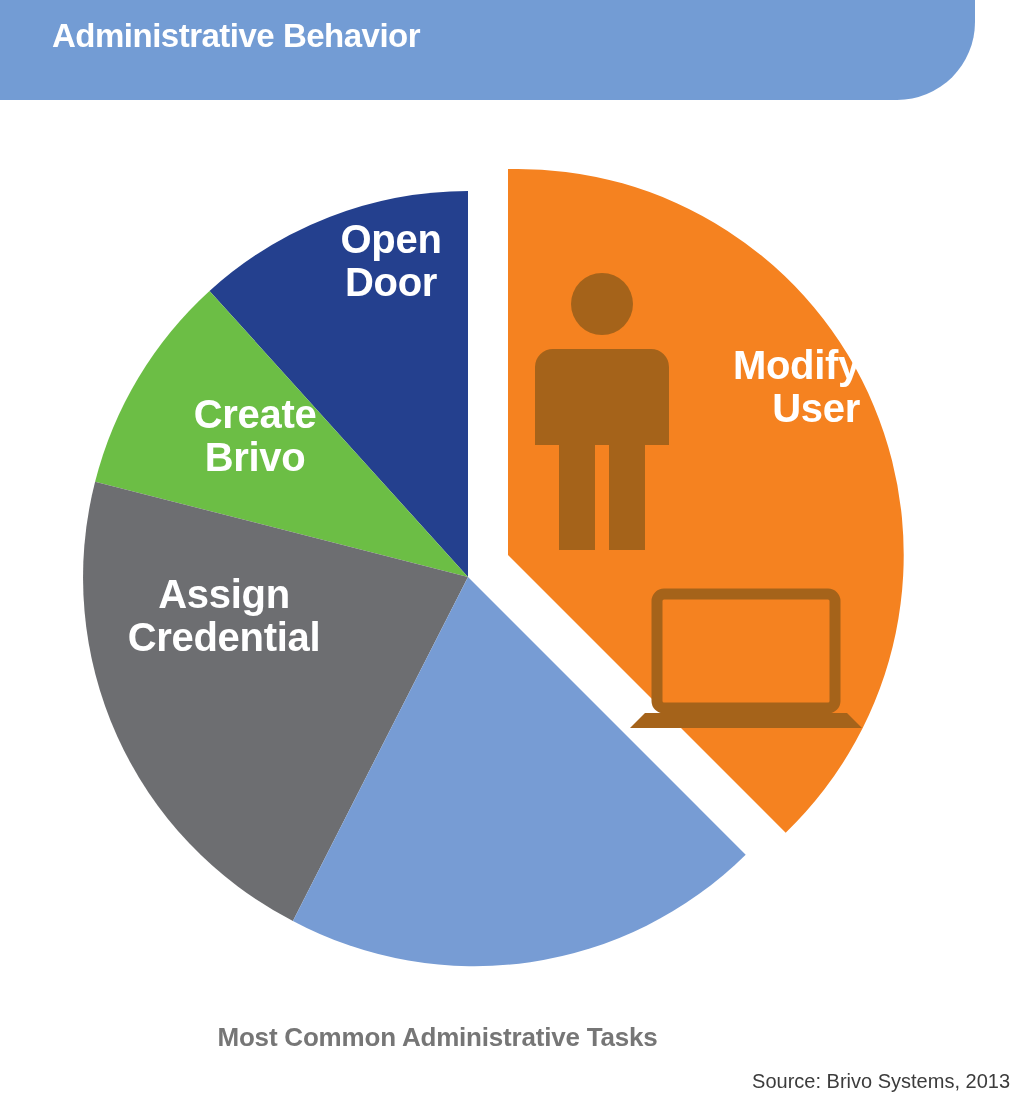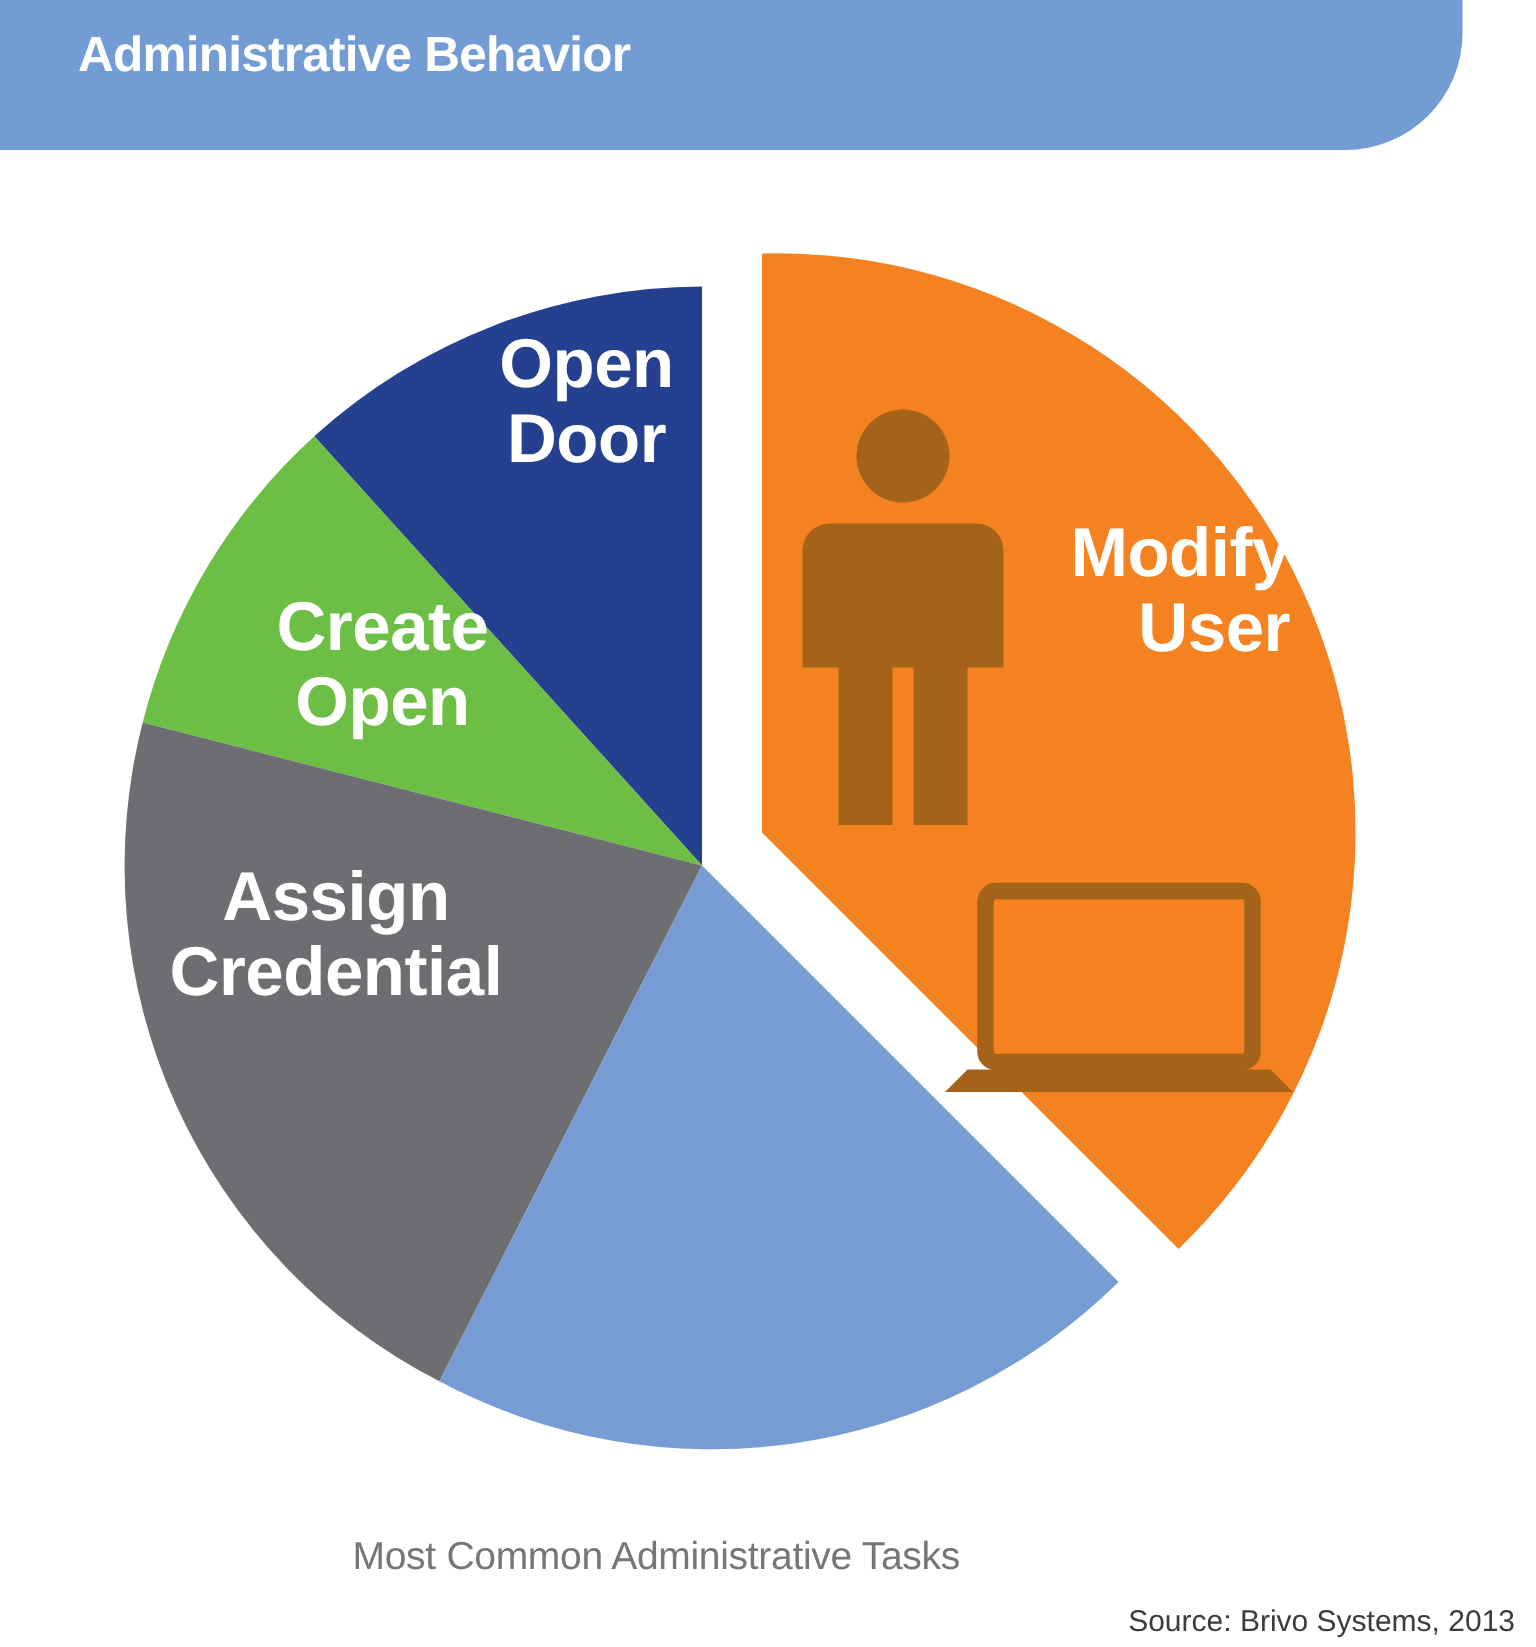--- a/index.html
+++ b/index.html
@@ -53,42 +53,42 @@
     width: 1024px;
     height: 910px;
     display: block;
   }
 
   
   .slice-label {
     position: absolute;
     color: #ffffff;
     font-weight: bold;
-    font-size: 46px;
+    font-size: 40px;
     line-height: 1.08;
     text-align: center;
     white-space: pre-line;
     letter-spacing: -0.3px;
     pointer-events: none;
   }
   #label-open-door   { left: 296px; top: 118px;  width: 190px; }
   #label-create-user { left: 140px; top: 293px;  width: 230px; }
   #label-assign-cred { left: 74px;  top: 473px;  width: 300px; }
   #label-add-group   { left: 300px; top: 650px;  width: 320px; }
   #label-modify-user { left: 640px; top: 244px;  width: 220px; text-align: right;}
 
   
   #chart-caption {
     position: absolute;
     left: 0;
     top: 1022px;
     width: 875px;
     text-align: center;
     font-size: 26px;
-    font-weight: normal;
+    font-weight: bold;
     color: #767676;
     letter-spacing: -0.2px;
   }
   #source-note {
     position: absolute;
     right: 14px;
     top: 1070px;
     font-size: 20px;
     color: #3c3c3c;
     font-family: "Liberation Sans", sans-serif;
@@ -156,21 +156,21 @@
         <rect x="657" y="494" width="178" height="114" rx="7" ry="7" fill="none" stroke="#A5631A" stroke-width="11"></rect>
         <path d="M 645 613 L 847 613 L 862 628 L 630 628 Z" fill="#A5631A"></path>
       </g>
     </g>
   </svg>
 
   <div class="slice-label" id="label-open-door">Open
 Door</div>
 
   <div class="slice-label" id="label-create-user">Create
-Open</div>
+Brivo</div>
 
   <div class="slice-label" id="label-assign-cred">Assign
 Credential</div>
 
 
   <div class="slice-label" id="label-modify-user">Modify
 User</div>
 </div>
 
 <div id="chart-caption">Most Common Administrative Tasks</div>

